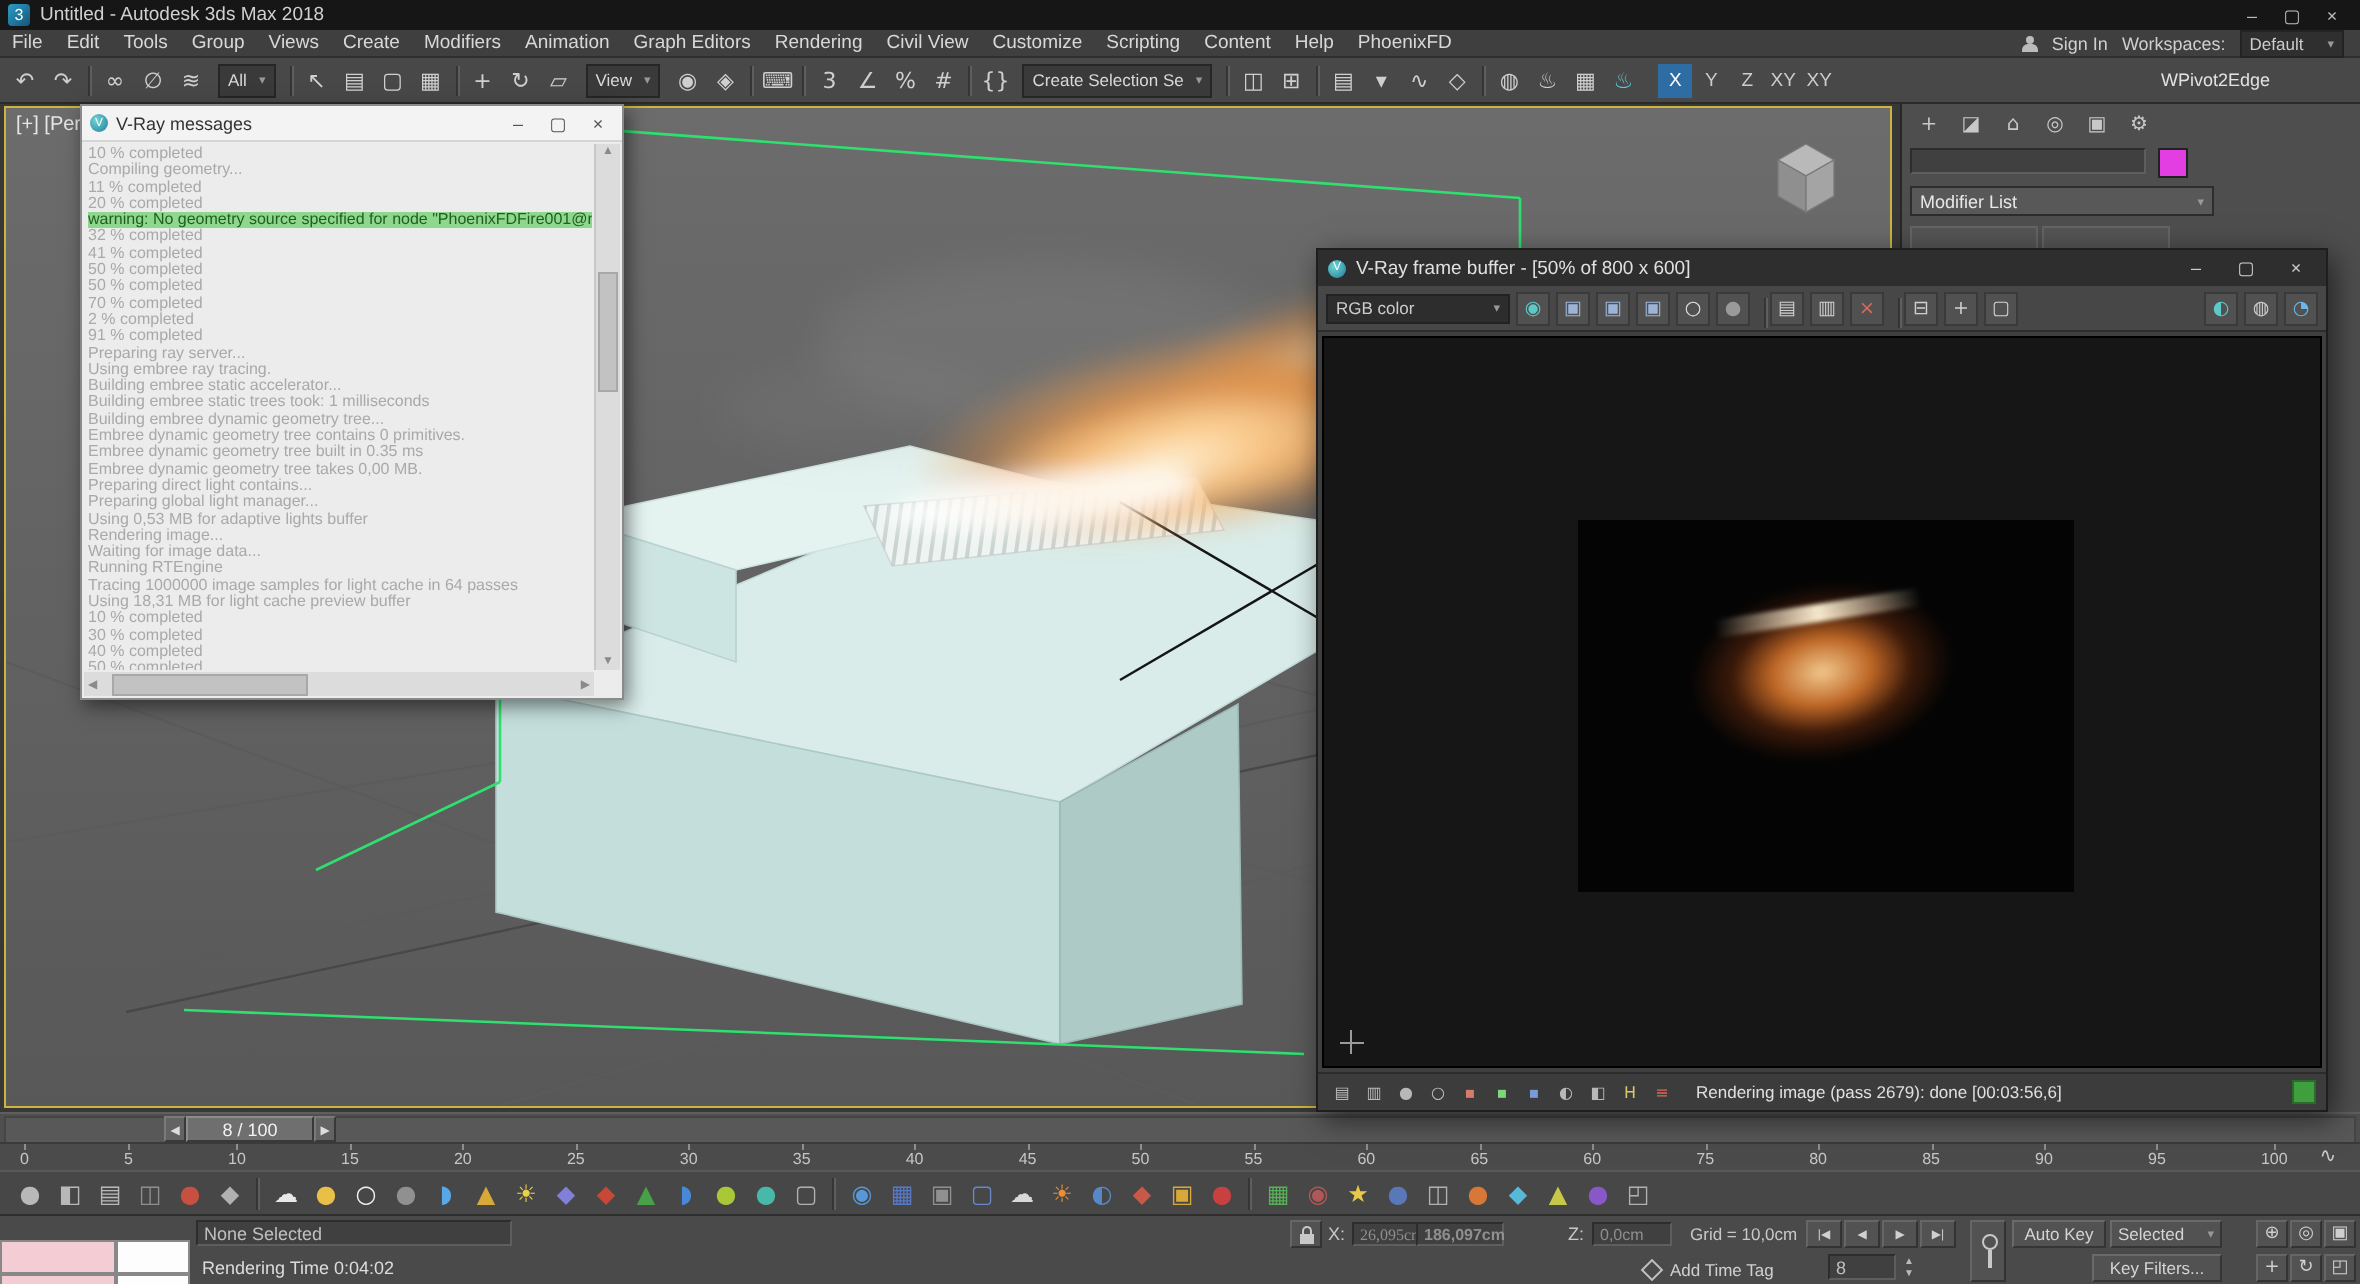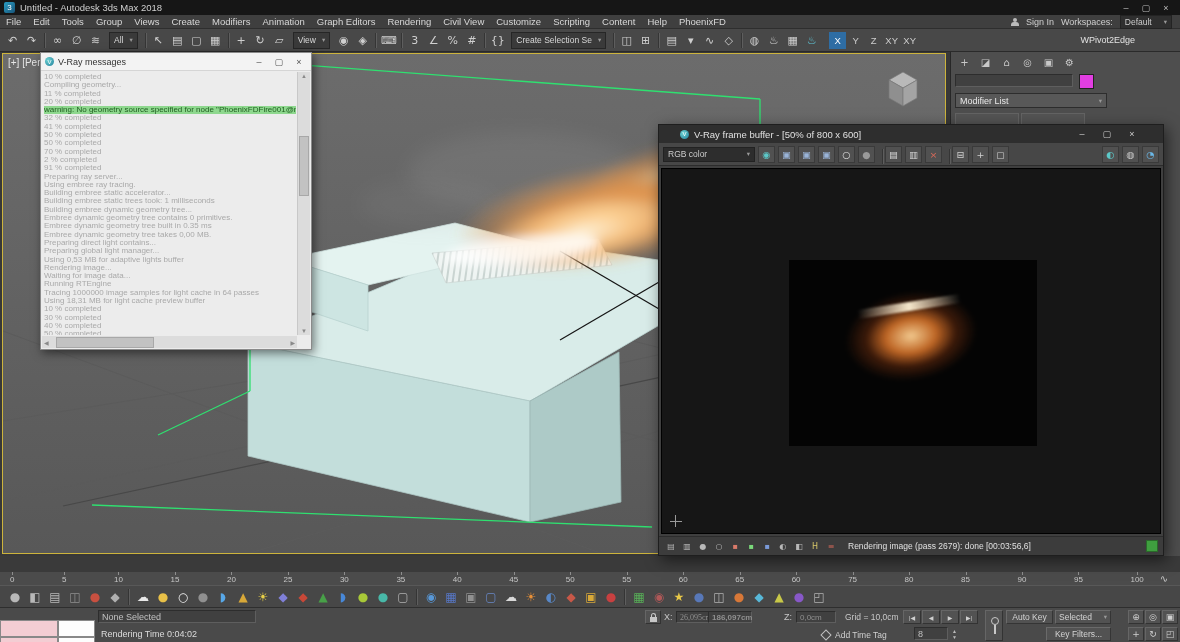--- a/index.html
+++ b/index.html
@@ -75,21 +75,21 @@
   .vscroll{position:absolute;right:1px;top:1px;bottom:14px;width:12px;background:#dcdcdc;border-left:1px solid #c8c8c8;}
   .vthumb{position:absolute;left:1px;right:1px;top:64px;height:58px;background:#c2c2c2;border:1px solid #a8a8a8;}
   .sarrow{position:absolute;left:0;right:0;text-align:center;font-size:6px;color:#8a8a8a;}
   .hscroll{position:absolute;left:1px;right:14px;bottom:1px;height:12px;background:#dcdcdc;display:flex;
     align-items:center;justify-content:space-between;padding:0 2px;box-sizing:border-box;}
   .hthumb{position:absolute;left:14px;width:96px;top:1px;height:9px;background:#c2c2c2;border:1px solid #a8a8a8;}
   .harrow{font-size:6px;color:#8a8a8a;z-index:1;}
   
   .vfb{position:absolute;left:658px;top:124px;width:506px;height:432px;background:#3f3f3f;border:1px solid #1e1e1e;
     box-shadow:3px 4px 14px rgba(0,0,0,.55);z-index:40;display:flex;flex-direction:column;box-sizing:border-box;}
-  .vfbtitle{height:18px;background:#2e2e2e;display:flex;align-items:center;gap:5px;padding:0 21px;
+  .vfbtitle{height:18px;background:#2e2e2e;display:flex;align-items:center;gap:5px;padding:0 5px;
     color:#e0e0e0;font-size:9.5px;flex:none;}
   .vfbtitle .wbtn{color:#ccc;}
   .vfbtools{height:22px;background:#474747;display:flex;align-items:center;padding:0 4px;gap:3px;
     border-bottom:1px solid #2c2c2c;flex:none;}
   .vfbtools .ico{width:17px;height:17px;background:#515151;border:1px solid #3a3a3a;font-size:9.5px;box-sizing:border-box;}
   .vfbcombo{height:15px;width:92px;background:#2d2d2d;border:1px solid #222;display:flex;align-items:center;
     justify-content:space-between;color:#ccc;font-size:8.5px;padding:0 4px;box-sizing:border-box;flex:none;}
   .vfbspacer{flex:1;}
   .vfbcanvas{flex:1;position:relative;background:#161616;margin:2px;border:1px solid #000;overflow:hidden;}
   .renderimg{position:absolute;left:127px;top:91px;width:248px;height:186px;background:#040404;}
@@ -429,20 +429,28 @@
     <div class="vfbstatus">
       <div class="tblist">
         
       <span class="ico">▤</span><span class="ico">▥</span><span class="ico">●</span><span class="ico">○</span><span class="ico" style="--c: #d87a6a;">▪</span><span class="ico" style="--c: #7ad87a;">▪</span><span class="ico" style="--c: #7a9ad8;">▪</span><span class="ico">◐</span><span class="ico">◧</span><span class="ico" style="--c: #d8c86a;">H</span><span class="ico" style="--c: #d86a5a;">≡</span></div>
       <span class="vfbstatus-text">Rendering image (pass 2679): done [00:03:56,6]</span>
       <span class="vfbspacer"></span>
       <span class="greensq"></span>
     </div>
   </div>
 
+  <div class="timeslider">
+    <div class="ts-track"></div>
+    <div class="ts-group">
+      <span class="ts-arrow">◀</span>
+      <span class="ts-block">8 / 100</span>
+      <span class="ts-arrow">▶</span>
+    </div>
+  </div>
 
   <div class="trackbar">
     <div class="ticks">
 
     <span class="tick">0</span>
         <span class="tick">5</span>
         <span class="tick">10</span>
         <span class="tick">15</span>
         <span class="tick">20</span>
         <span class="tick">25</span>

